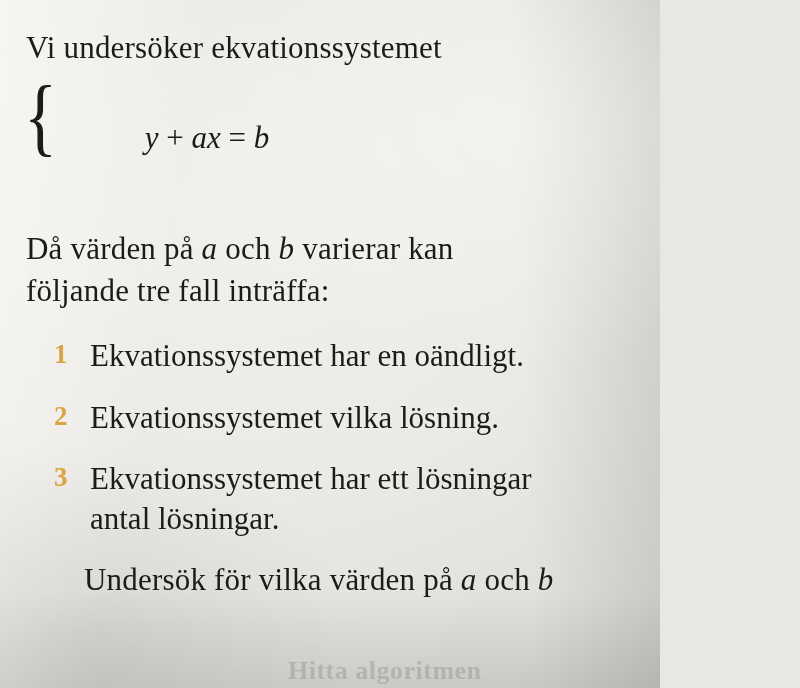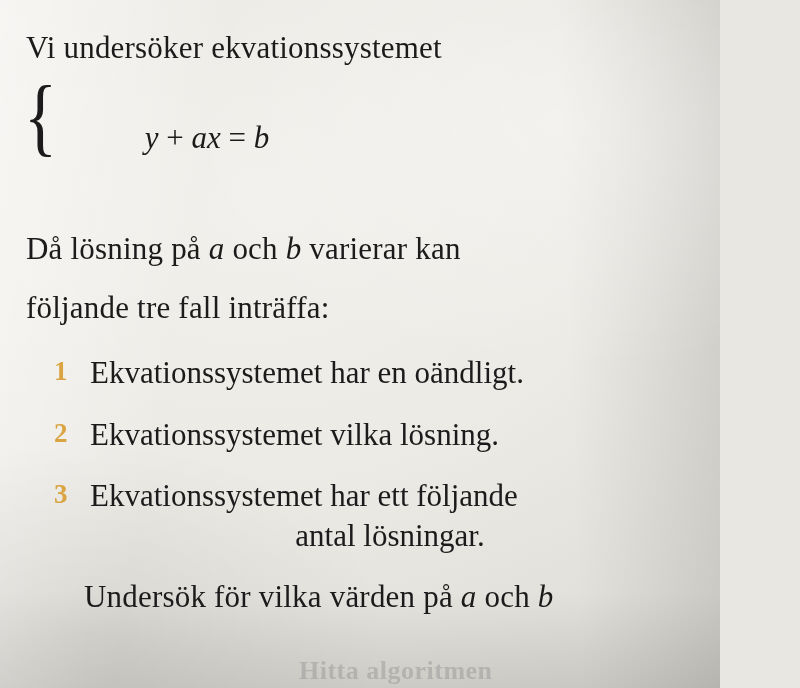--- a/index.html
+++ b/index.html
@@ -10,21 +10,21 @@
     width: 800px;
     height: 688px;
     overflow: hidden;
     background: #e9e7e2;
     font-family: "Liberation Serif", serif;
     color: #1b1b1b;
   }
   
   #page {
     position: relative;
-    width: 720px;
+    width: 660px;
     height: 688px;
     background:
       radial-gradient(120% 90% at 35% 30%, #f2f0ec 0%, #eceae5 45%, #e2e0da 75%, #d8d6d0 100%);
   }
   #page:before {
     content: "";
     position: absolute;
     inset: 0;
     background:
       linear-gradient(100deg, rgba(255,255,255,0.55) 0%, rgba(255,255,255,0.0) 28%),
@@ -87,21 +87,21 @@
   }
   .mi {
     font-style: italic;
     font-family: "Liberation Serif", serif;
   }
 
   
   .para {
     margin: 34px 0 0 4px;
   }
-  .para .l2 { margin-top: 19px; }
+  .para .l2 { margin-top: 2px; }
 
   
   ol.cases {
     list-style: none;
     margin: 26px 0 0 0;
     padding: 0 0 0 62px;
   }
   ol.cases li {
     position: relative;
     font-size: 31px;
@@ -114,32 +114,31 @@
     left: -30px;
     top: 1px;
     color: #d9a441;
     font-size: 27px;
     font-weight: 700;
     font-family: "Liberation Serif", serif;
   }
   .case3-l2 {
     display: block;
     margin-top: 1px;
-    text-align: center;
   }
 
   
   .closing {
     margin: 6px 0 0 62px;
   }
 
   
   .bleed {
     position: absolute;
-    left: 299px;
+    left: 288px;
     bottom: 2px;
     font-size: 26px;
     font-weight: 700;
     color: rgba(40,40,48,0.16);
     letter-spacing: 0.5px;
     z-index: 1;
     white-space: nowrap;
   }
 </style>
 </head>
@@ -153,36 +152,36 @@
     <div class="system">
       <div class="brace">{</div>
       <div class="eqs">
         <div class="eq">
           <span class="mi">y</span><span> + </span><span class="mi">ax</span><span> = </span><span class="mi">b</span>
         </div>
       </div>
     </div>
 
     <div class="para">
-      <div class="line l1"><span>Då lösning på </span><span class="mi">a</span><span> och </span><span class="mi">b</span><span> varierar kan</span></div>
+      <div class="line l1"><span>Då värden på </span><span class="mi">a</span><span> och </span><span class="mi">b</span><span> varierar kan</span></div>
       <div class="line l2">följande tre fall inträffa:</div>
     </div>
 
     <ol class="cases">
       <li>
         <span class="num">1</span>
         <span>Ekvationssystemet har en oändligt.</span>
       </li>
       <li>
         <span class="num">2</span>
         <span>Ekvationssystemet vilka lösning.</span>
       </li>
       <li>
         <span class="num">3</span>
-        <span>Ekvationssystemet har ett följande</span>
+        <span>Ekvationssystemet har ett lösningar</span>
         <span class="case3-l2">antal lösningar.</span>
       </li>
     </ol>
 
     <div class="closing">
       <div class="line l1"><span>Undersök för vilka värden på </span><span class="mi">a</span><span> och </span><span class="mi">b</span></div>
 
     </div>
 
   </div>

